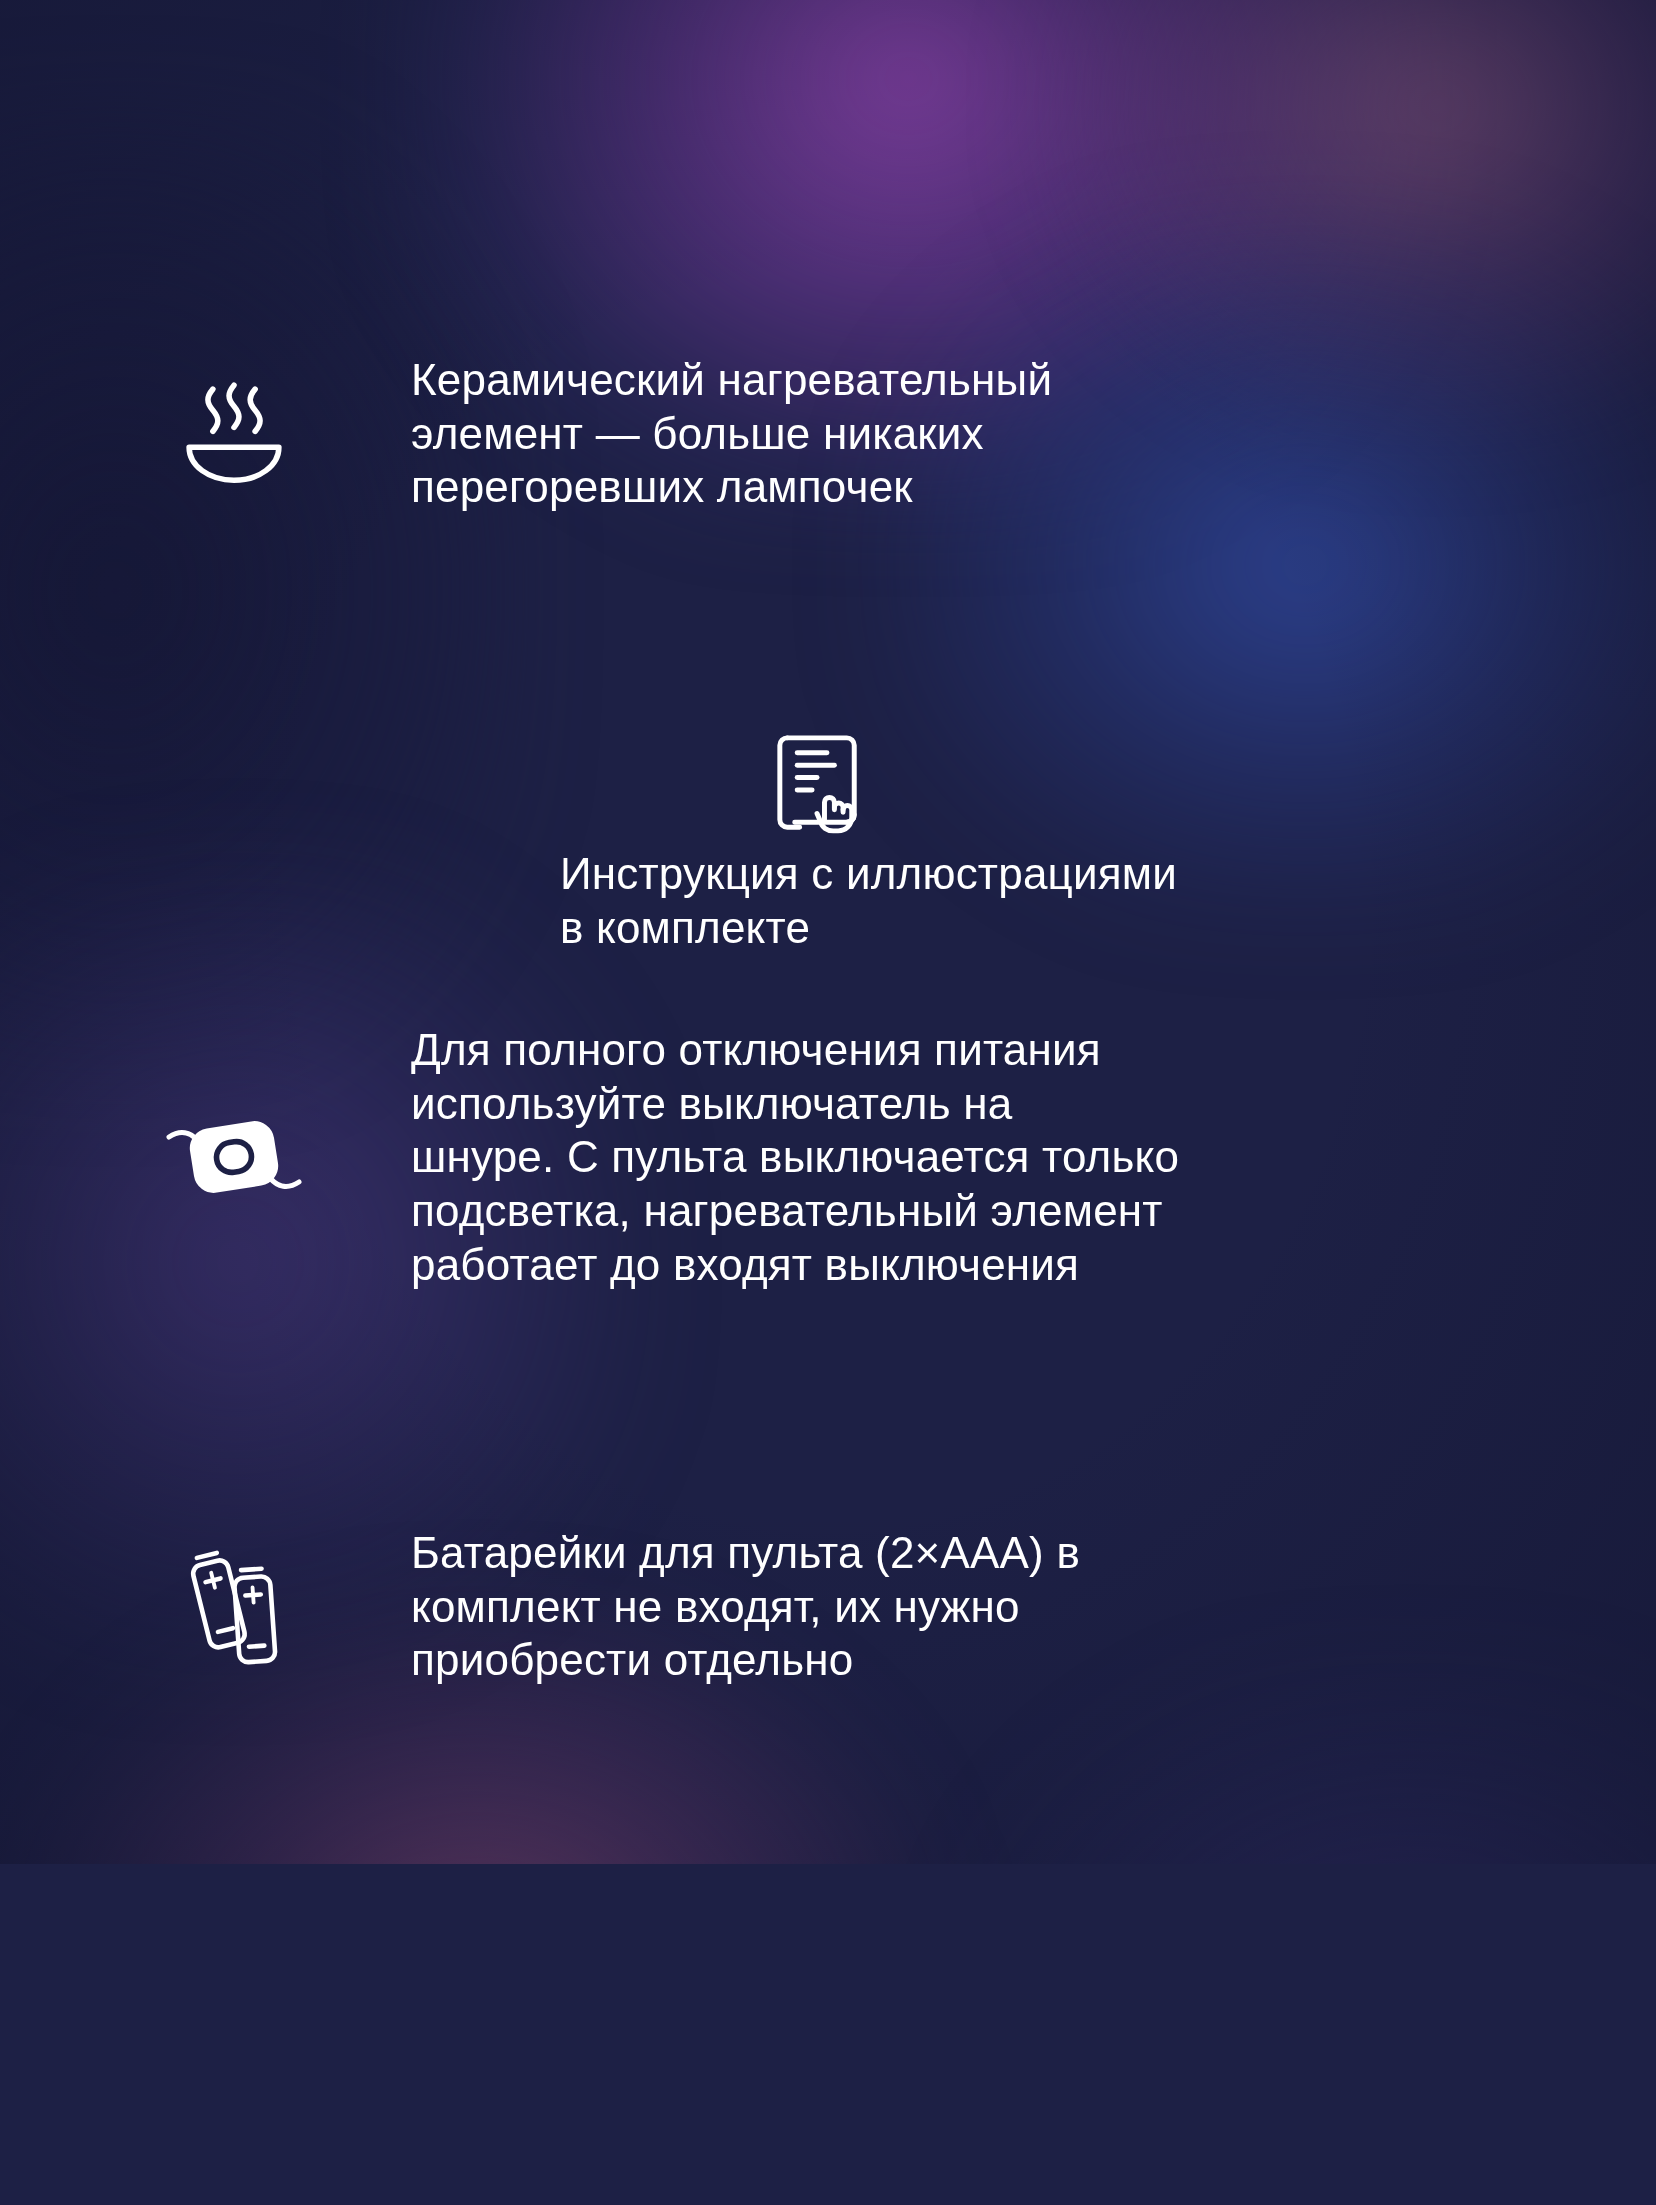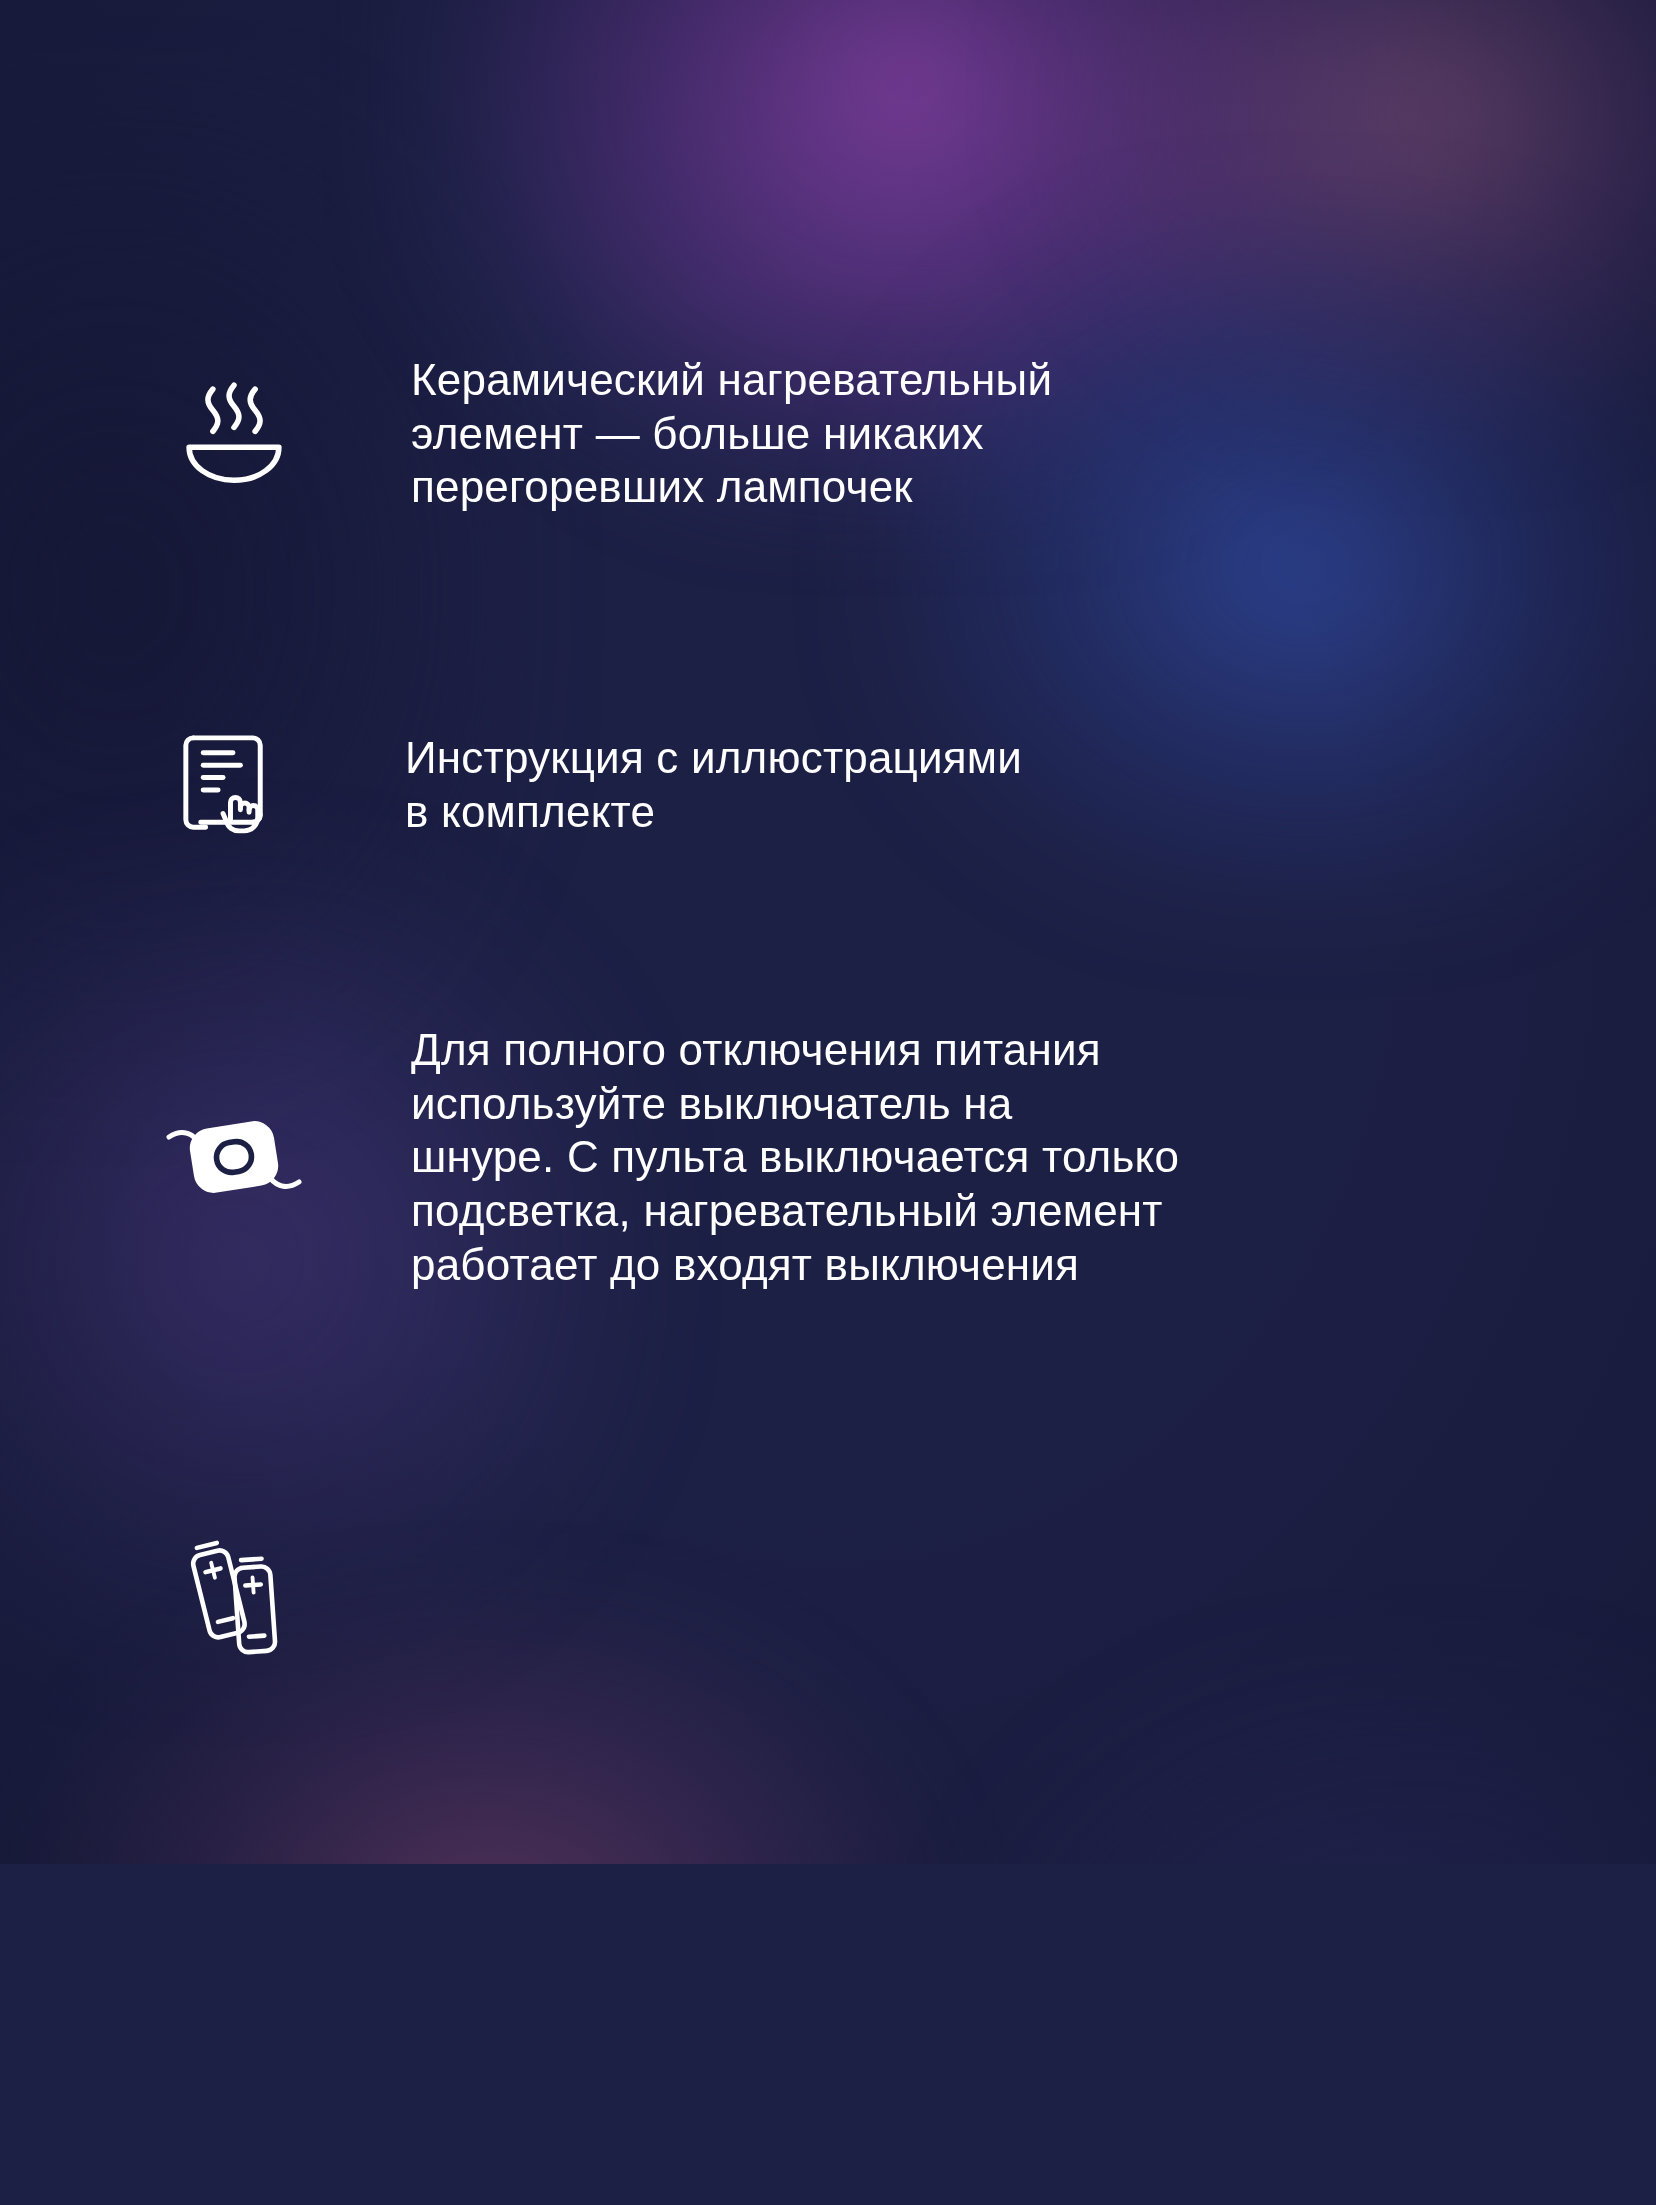--- a/index.html
+++ b/index.html
@@ -130,21 +130,21 @@
     font-size: 44px;
     line-height: 1.22;
     letter-spacing: 0.2px;
     font-weight: 400;
     white-space: pre-line;
   }
 
   
   #feature-0 { left: 150px; top: 353px;  width: 1376px; }
   #feature-0 .icon { align-self: center; }
-  #feature-1 { left: 144px; top: 723px;  width: 1376px; }
+  #feature-1 { left: 134px; top: 723px;  width: 1376px; flex-direction: column; }
   #feature-2 { left: 150px; top: 1023px; width: 1429px; }
   #feature-3 { left: 150px; top: 1526px; width: 1376px; }
 
   #feature-0 .text { margin-left: 93px; }
   #feature-1 .text { margin-left: 93px; }
   #feature-2 .text { margin-left: 93px; }
   #feature-3 .text { margin-left: 93px; }
 
   svg { display: block; }
 </style>
@@ -227,17 +227,20 @@
           </g>
           <g transform="rotate(-4 66 62)">
             <path d="M58 26h16"></path>
             <rect x="52" y="32" width="28" height="66" rx="7"></rect>
             <path d="M60 46h12"></path>
             <path d="M66 40v12" stroke-width="3"></path>
             <path d="M60 86h12"></path>
           </g>
         </svg>
       </div>
+      <div class="text">Батарейки для пульта (2×ААА) в
+комплект не входят, их нужно
+приобрести отдельно</div>
     </div>
 
   </div>
 </div>
 
 
 </body></html>

